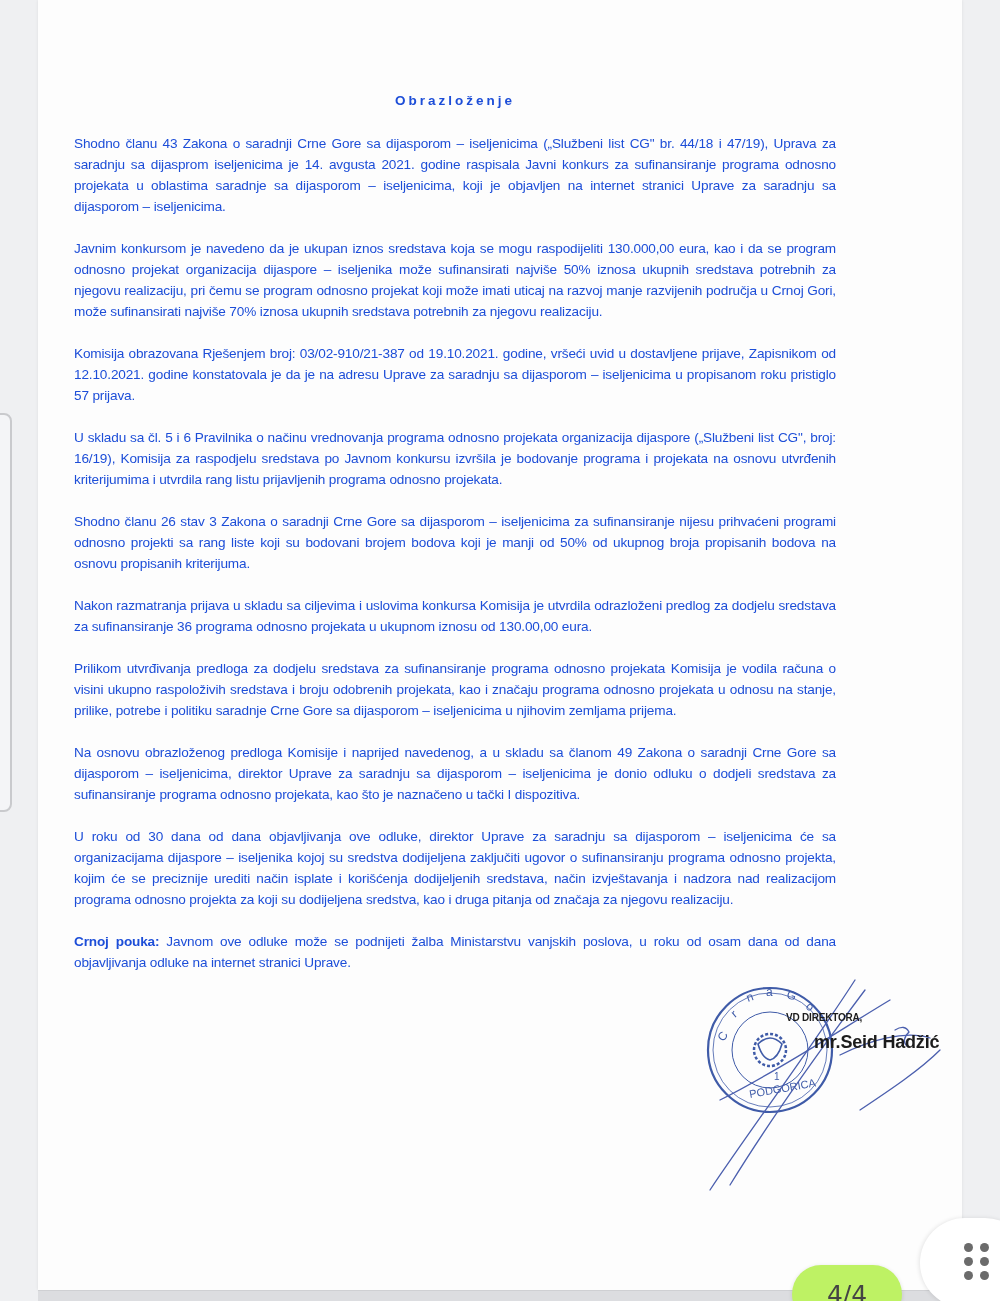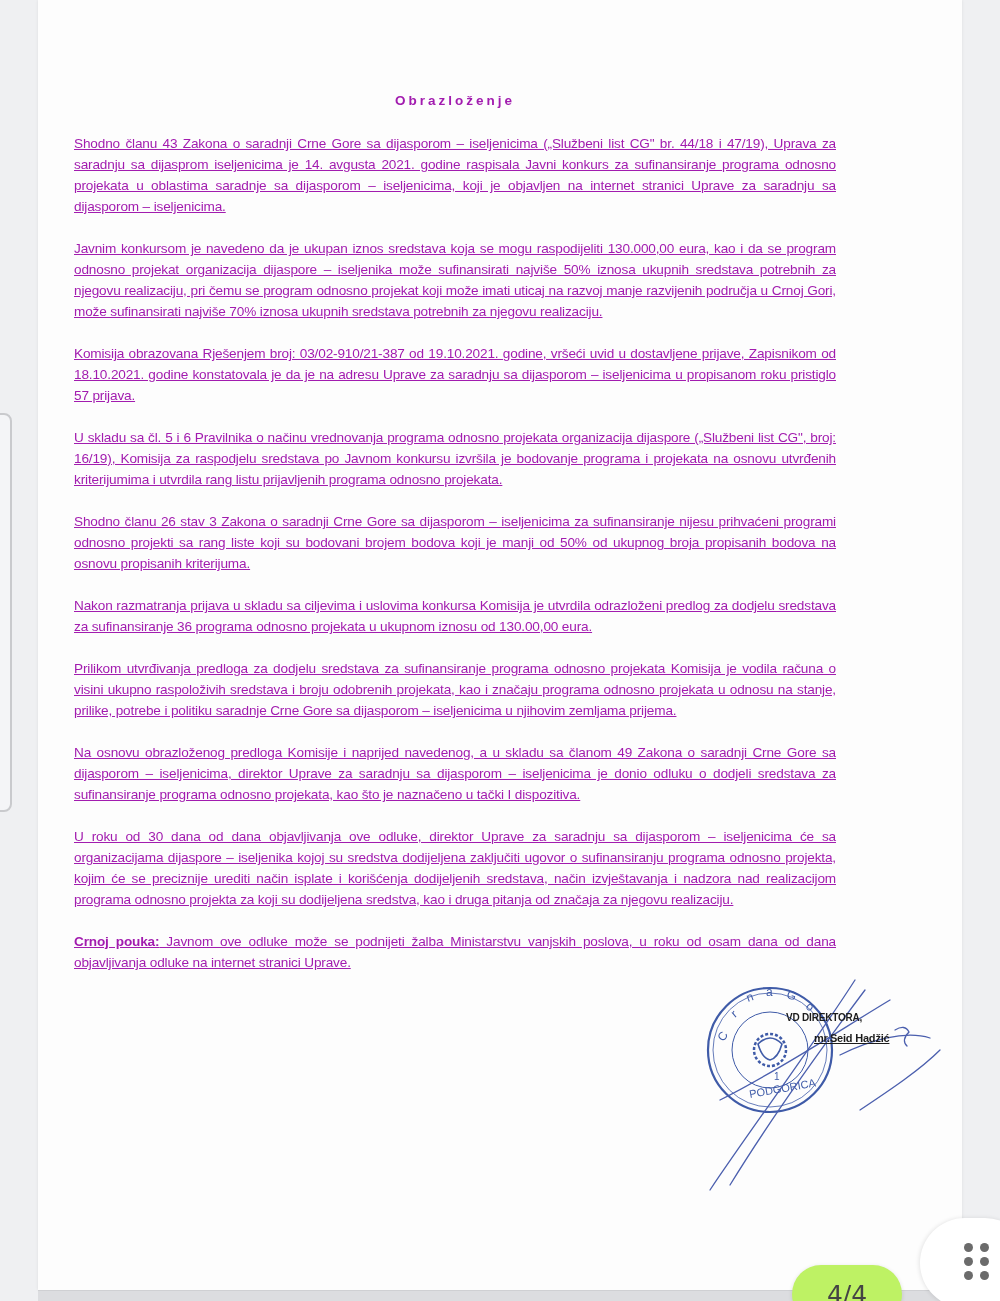--- a/index.html
+++ b/index.html
@@ -20,49 +20,48 @@
     background: #fdfdfd;
     box-shadow: 0 0 3px rgba(0,0,0,0.08);
   }
   .bottom-bar {
     position: absolute; left: 38px; top: 1290px; width: 962px; height: 11px;
     background: #dcdde0;
     border-top: 1px solid #cfd0d3;
   }
   .doc {
     position: absolute; left: 74px; top: 90px; width: 762px;
-    color: #a21caf;
+    color: #1d4ed8;
     font-family: "Liberation Sans", sans-serif;
     font-size: 13.6px;
     line-height: 21px;
     letter-spacing: -0.15px;
   }
   .title {
     text-align: center;
     font-weight: bold;
     font-size: 13.5px;
     letter-spacing: 3px;
     margin: 0 0 22px 0;
   }
-  .para { margin: 0 0 21px 0; text-align: justify; text-decoration: underline; }
+  .para { margin: 0 0 21px 0; text-align: justify; }
   .para b { font-weight: bold; }
   .stamp-area {
     position: absolute; left: 690px; top: 960px; width: 260px; height: 240px;
   }
   .stamp-area svg { position: absolute; left: 0; top: 0; }
   .sig-title {
     position: absolute; left: 96px; top: 52px;
     font-weight: bold; font-size: 10px; color: #1c1c1c;
     letter-spacing: -0.2px;
   }
   .sig-name {
     position: absolute; left: 124px; top: 72px;
-    font-weight: bold; font-size: 11px; color: #1c1c1c;
+    font-weight: bold; font-size: 18px; color: #1c1c1c;
     letter-spacing: -0.2px;
-    text-decoration: underline;
   }
   .page-indicator {
     position: absolute; left: 792px; top: 1265px;
     width: 110px; height: 58px; border-radius: 29px;
     background: #bef264;
     box-shadow: 0 1px 4px rgba(0,0,0,0.12);
     display: flex; align-items: center; justify-content: center;
     font-size: 25px; color: #444;
     font-family: "DejaVu Sans", sans-serif;
   }
@@ -86,21 +85,21 @@
 <body>
 
 <div class="left-tab"></div>
 
 <div class="page"></div>
 
 <div class="doc">
   <div class="title">Obrazloženje</div>
   <p class="para">Shodno članu 43 Zakona o saradnji Crne Gore sa dijasporom – iseljenicima („Službeni list CG" br. 44/18 i 47/19), Uprava za saradnju sa dijasprom iseljenicima je 14. avgusta 2021. godine raspisala Javni konkurs za sufinansiranje programa odnosno projekata u oblastima saradnje sa dijasporom – iseljenicima, koji je objavljen na internet stranici Uprave za saradnju sa dijasporom – iseljenicima.</p>
   <p class="para">Javnim konkursom je navedeno da je ukupan iznos sredstava koja se mogu raspodijeliti 130.000,00 eura, kao i da se program odnosno projekat organizacija dijaspore – iseljenika može sufinansirati najviše 50% iznosa ukupnih sredstava potrebnih za njegovu realizaciju, pri čemu se program odnosno projekat koji može imati uticaj na razvoj manje razvijenih područja u Crnoj Gori, može sufinansirati najviše 70% iznosa ukupnih sredstava potrebnih za njegovu realizaciju.</p>
-  <p class="para">Komisija obrazovana Rješenjem broj: 03/02-910/21-387 od 19.10.2021. godine, vršeći uvid u dostavljene prijave, Zapisnikom od 18.10.2021. godine konstatovala je da je na adresu Uprave za saradnju sa dijasporom – iseljenicima u propisanom roku pristiglo 57 prijava.</p>
+  <p class="para">Komisija obrazovana Rješenjem broj: 03/02-910/21-387 od 19.10.2021. godine, vršeći uvid u dostavljene prijave, Zapisnikom od 12.10.2021. godine konstatovala je da je na adresu Uprave za saradnju sa dijasporom – iseljenicima u propisanom roku pristiglo 57 prijava.</p>
   <p class="para">U skladu sa čl. 5 i 6 Pravilnika o načinu vrednovanja programa odnosno projekata organizacija dijaspore („Službeni list CG", broj: 16/19), Komisija za raspodjelu sredstava po Javnom konkursu izvršila je bodovanje programa i projekata na osnovu utvrđenih kriterijumima i utvrdila rang listu prijavljenih programa odnosno projekata.</p>
   <p class="para">Shodno članu 26 stav 3 Zakona o saradnji Crne Gore sa dijasporom – iseljenicima za sufinansiranje nijesu prihvaćeni programi odnosno projekti sa rang liste koji su bodovani brojem bodova koji je manji od 50% od ukupnog broja propisanih bodova na osnovu propisanih kriterijuma.</p>
   <p class="para">Nakon razmatranja prijava u skladu sa ciljevima i uslovima konkursa Komisija je utvrdila odrazloženi predlog za dodjelu sredstava za sufinansiranje 36 programa odnosno projekata u ukupnom iznosu od 130.00,00 eura.</p>
   <p class="para">Prilikom utvrđivanja predloga za dodjelu sredstava za sufinansiranje programa odnosno projekata Komisija je vodila računa o visini ukupno raspoloživih sredstava i broju odobrenih projekata, kao i značaju programa odnosno projekata u odnosu na stanje, prilike, potrebe i politiku saradnje Crne Gore sa dijasporom – iseljenicima u njihovim zemljama prijema.</p>
   <p class="para">Na osnovu obrazloženog predloga Komisije i naprijed navedenog, a u skladu sa članom 49 Zakona o saradnji Crne Gore sa dijasporom – iseljenicima, direktor Uprave za saradnju sa dijasporom – iseljenicima je donio odluku o dodjeli sredstava za sufinansiranje programa odnosno projekata, kao što je naznačeno u tački I dispozitiva.</p>
   <p class="para">U roku od 30 dana od dana objavljivanja ove odluke, direktor Uprave za saradnju sa dijasporom – iseljenicima će sa organizacijama dijaspore – iseljenika kojoj su sredstva dodijeljena zaključiti ugovor o sufinansiranju programa odnosno projekta, kojim će se preciznije urediti način isplate i korišćenja dodijeljenih sredstava, način izvještavanja i nadzora nad realizacijom programa odnosno projekta za koji su dodijeljena sredstva, kao i druga pitanja od značaja za njegovu realizaciju.</p>
   <p class="para"><b>Crnoj pouka:</b><span> Javnom ove odluke može se podnijeti žalba Ministarstvu vanjskih poslova, u roku od osam dana od dana objavljivanja odluke na internet stranici Uprave.</span></p>
 </div>
 
 <div class="stamp-area">

